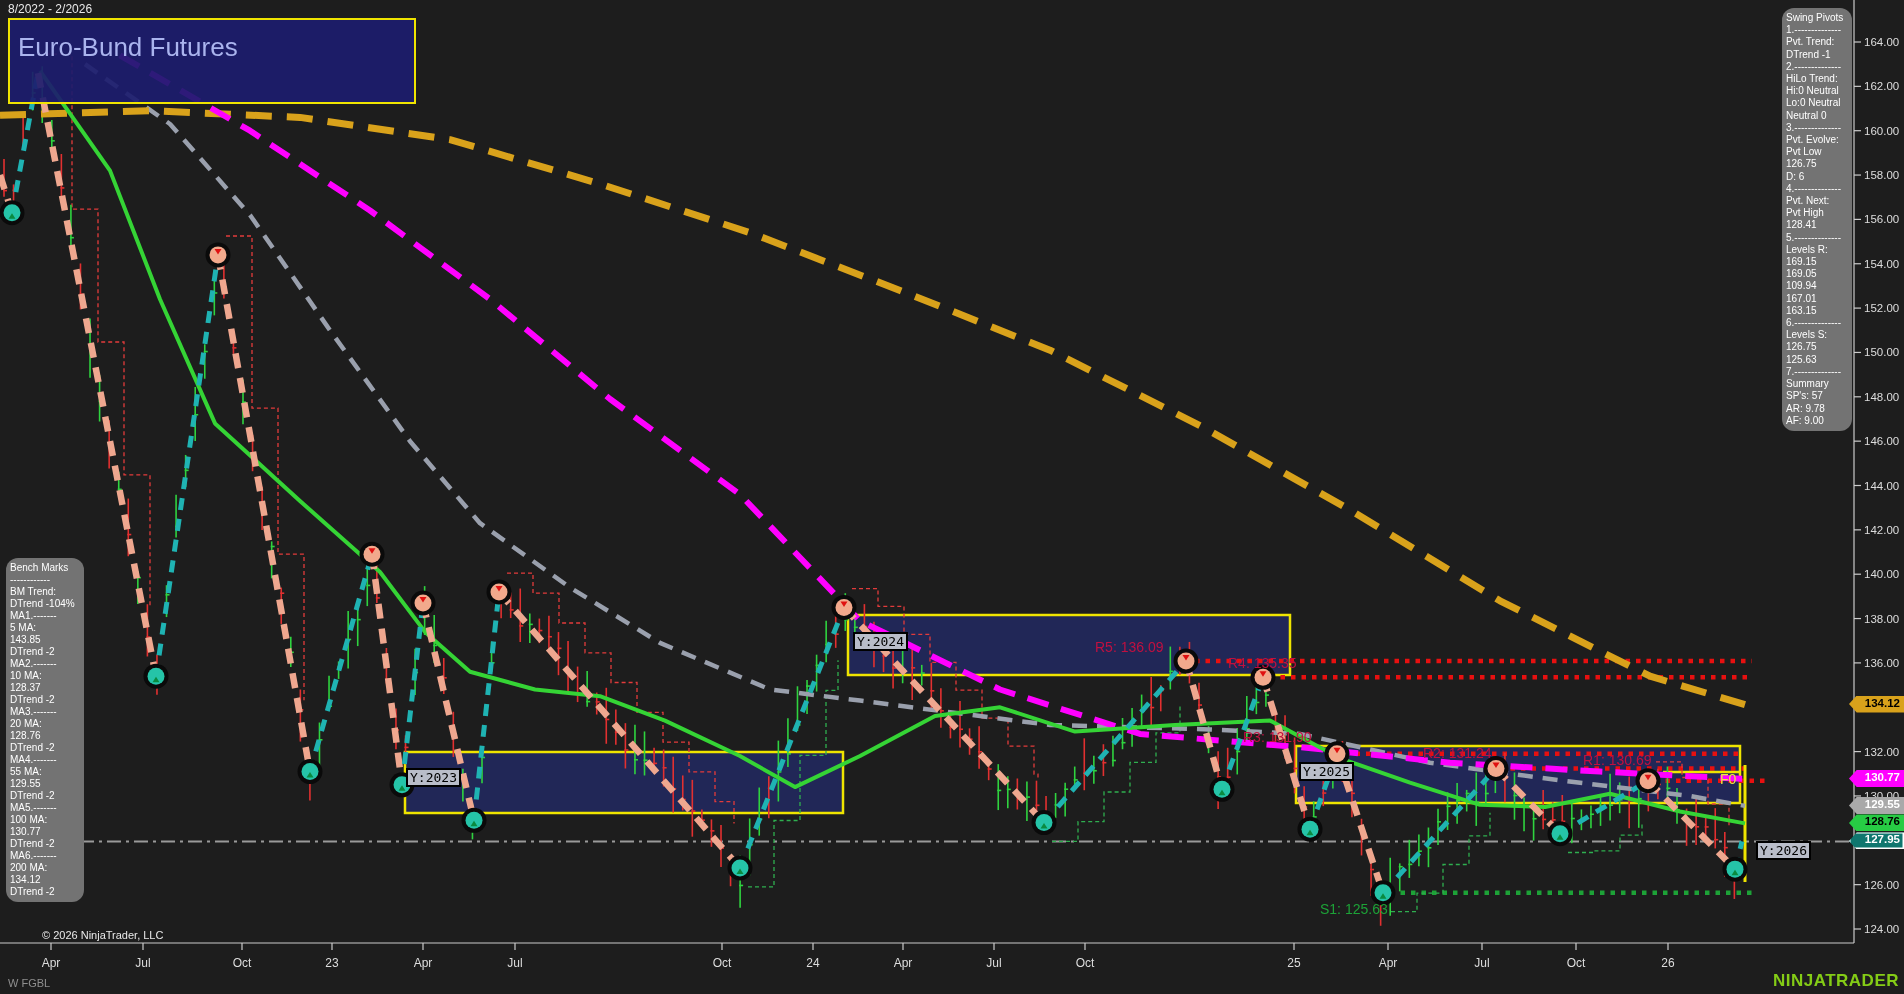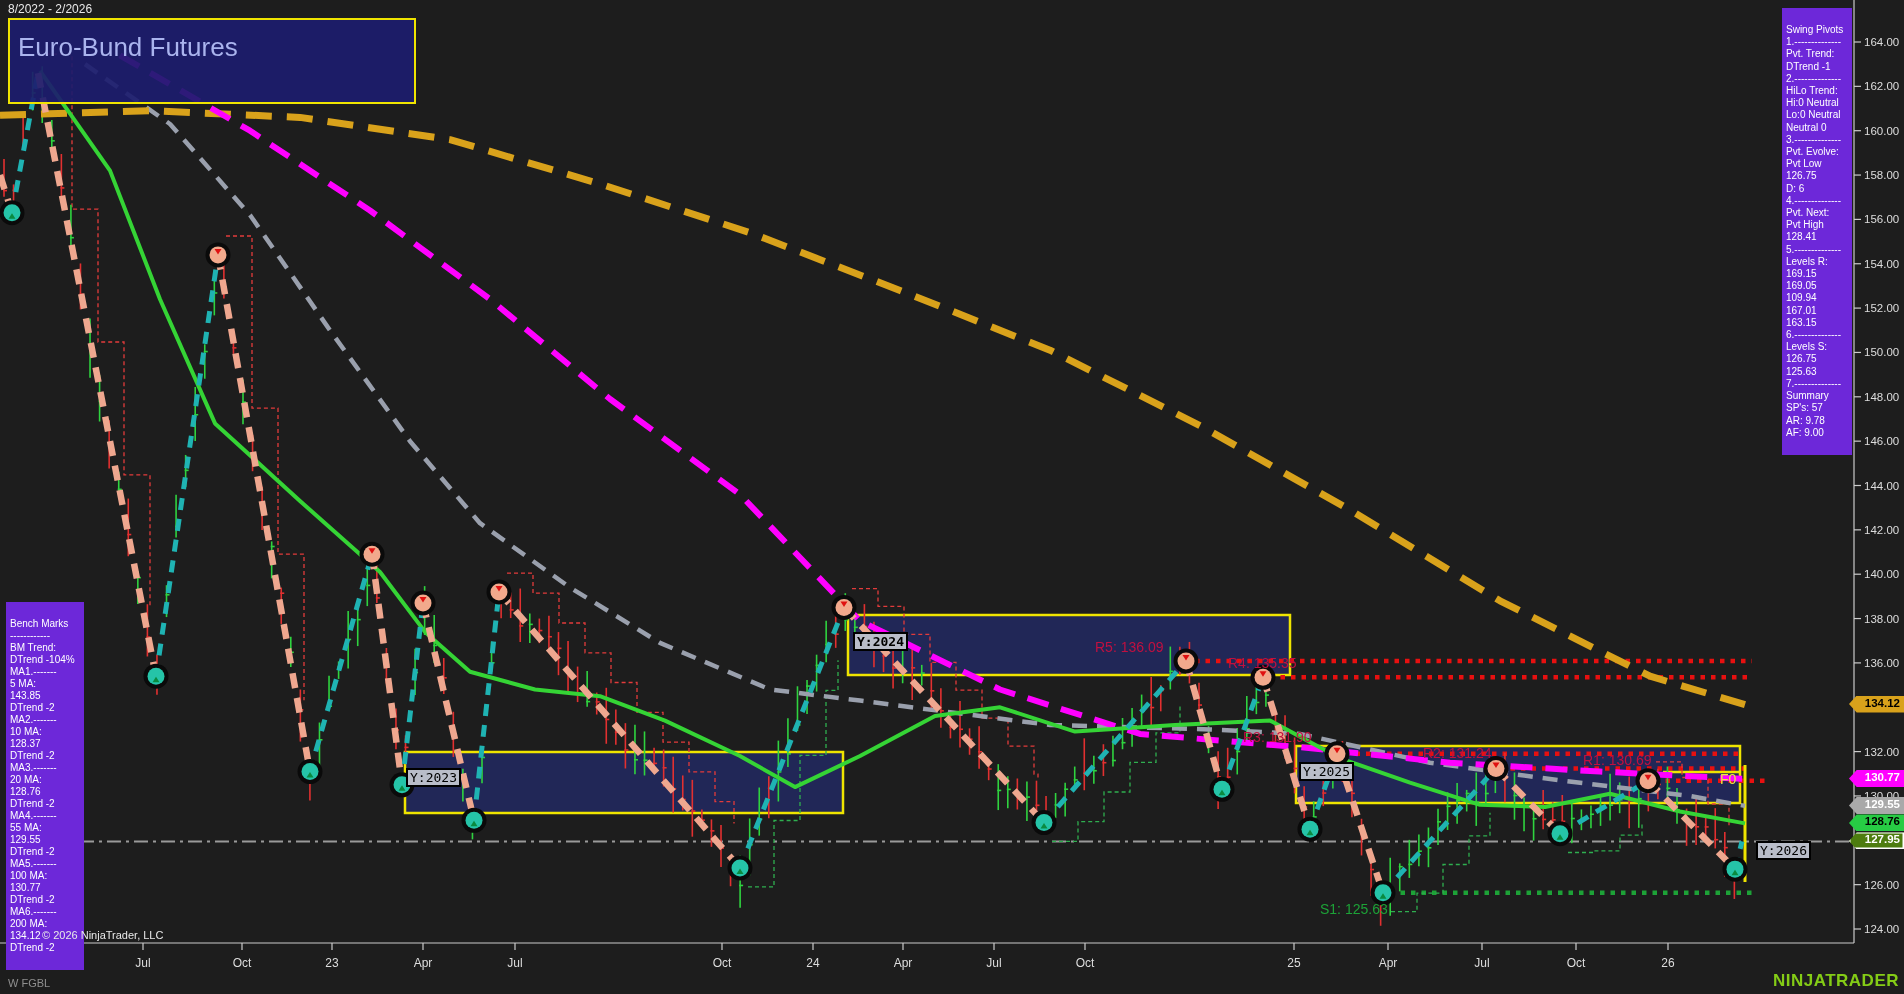--- a/index.html
+++ b/index.html
@@ -3,24 +3,24 @@
 <meta charset="utf-8">
 <style>
   html,body{margin:0;padding:0;background:#1d1d1d;width:1904px;height:994px;overflow:hidden;
             font-family:"Liberation Sans",sans-serif;}
   #stage{position:relative;width:1904px;height:994px;background:#1d1d1d;}
   svg{position:absolute;left:0;top:0;}
   .daterange{position:absolute;left:8px;top:2px;font-size:12px;color:#e9e9e9;}
   .title-box{position:absolute;left:8px;top:18px;width:388px;height:56px;
              background:rgba(28,28,110,0.92);border:2px solid #efe400;padding:13px 8px;}
   .title-box .t1,.title-box .t2{font-size:26px;line-height:29px;color:#aab4ee;}
-  .panel{position:absolute;background:#6d28d9;color:#fff;font-size:10px;padding:16px 4px;}
+  .panel{position:absolute;background:#737373;color:#fff;font-size:10px;padding:4px 4px;border-radius:12px;}
   .panel .pline{white-space:nowrap;}
   #swing-panel{left:1782px;top:8px;width:62px;line-height:12.2px;}
-  #bench-panel{left:6px;top:602px;width:70px;line-height:12.0px;}
+  #bench-panel{left:6px;top:558px;width:70px;line-height:12.0px;}
   .yearlabel{position:absolute;font-family:"DejaVu Sans Mono",monospace;font-size:13px;
              color:#000;background:#b9bdc9;border:2px solid #000;padding:0 2px;line-height:15px;}
   .pricetag{position:absolute;left:1849px;width:55px;height:17px;font-size:11.5px;font-weight:bold;
             text-align:right;padding:1px 4px 0 0;box-sizing:border-box;
             clip-path:polygon(0 50%,14% 0,100% 0,100% 100%,14% 100%);}
   .copyright{position:absolute;left:10px;top:929px;font-size:11px;color:#e9e9e9;margin-left:32px;}
   .serieslabel{position:absolute;left:8px;top:977px;font-size:11px;color:#8f8f8f;}
   .ntlogo{position:absolute;right:5px;top:971px;font-size:17px;font-weight:bold;
           color:#84cc16;letter-spacing:0.5px;}
 </style>
@@ -685,29 +685,29 @@
         <div class="pline">DTrend -2</div>
         <div class="pline">MA6.-------</div>
         <div class="pline">200 MA:</div>
         <div class="pline">134.12</div>
         <div class="pline">DTrend -2</div>
       </div>
   </div>
 
   <div id="yearlabels">
       <div class="yearlabel" style="left: 406px; top: 768px;">Y:2023</div>
-      <div class="yearlabel" style="left: 853px; top: 632px; font-weight: bold;">Y:2024</div>
+      <div class="yearlabel" style="left: 853px; top: 632px;">Y:2024</div>
       <div class="yearlabel" style="left: 1299px; top: 762px;">Y:2025</div>
       <div class="yearlabel" style="left: 1756px; top: 841px;">Y:2026</div>
     </div>
   <div id="pricetags">
       <div class="pricetag" style="top: 695.589px; background: rgb(217, 162, 27); color: rgb(0, 0, 0);">134.12</div>
       <div class="pricetag" style="top: 769.875px; background: rgb(255, 0, 255); color: rgb(255, 255, 255);">130.77</div>
       <div class="pricetag" style="top: 796.929px; background: rgb(169, 169, 169); color: rgb(255, 255, 255);">129.55</div>
       <div class="pricetag" style="top: 814.447px; background: rgb(39, 204, 68); color: rgb(0, 0, 0);">128.76</div>
-      <div class="pricetag" style="top: 832.409px; background: #4d7c0f; color: rgb(255, 255, 255); box-shadow: rgb(255, 255, 255) 0px 0px 0px 1.5px inset;">127.95</div>
+      <div class="pricetag" style="top: 832.409px; background: #0f766e; color: rgb(255, 255, 255); box-shadow: rgb(255, 255, 255) 0px 0px 0px 1.5px inset;">127.95</div>
     </div>
 
   <div class="copyright">© 2026 NinjaTrader, LLC</div>
   <div class="serieslabel">W FGBL</div>
   <div class="ntlogo">NINJATRADER</div>
 
 </div>
 
 </body></html>

